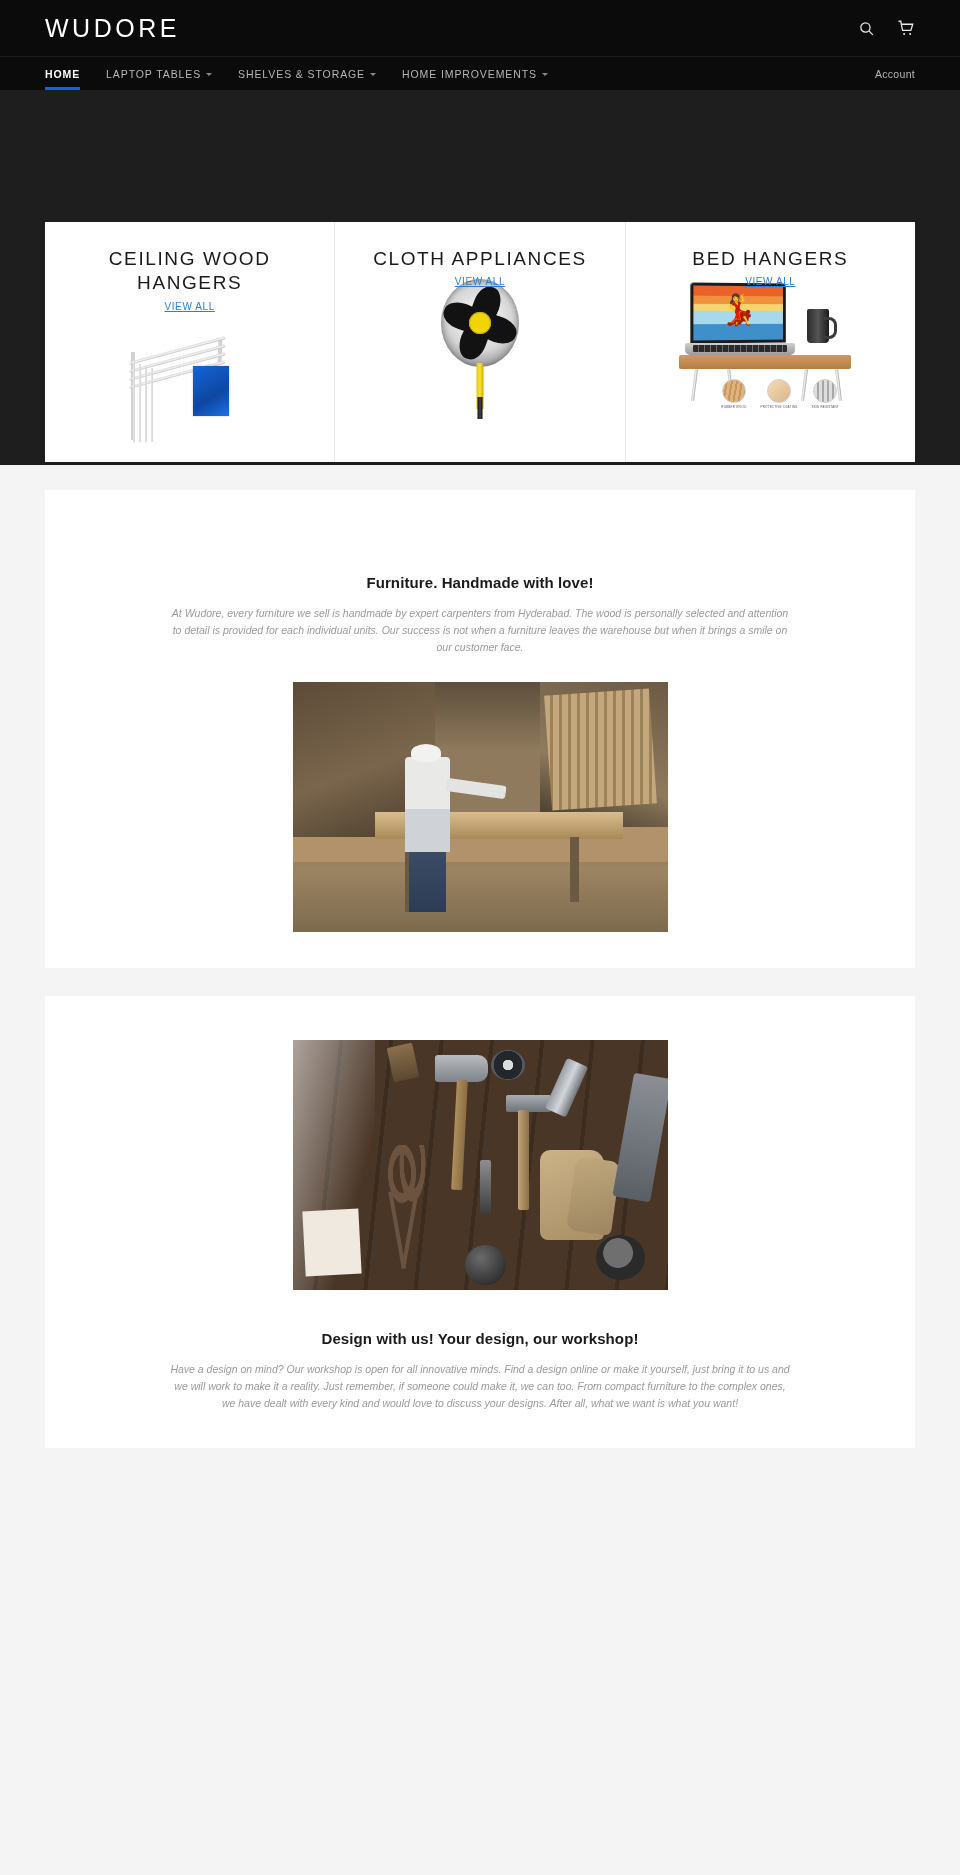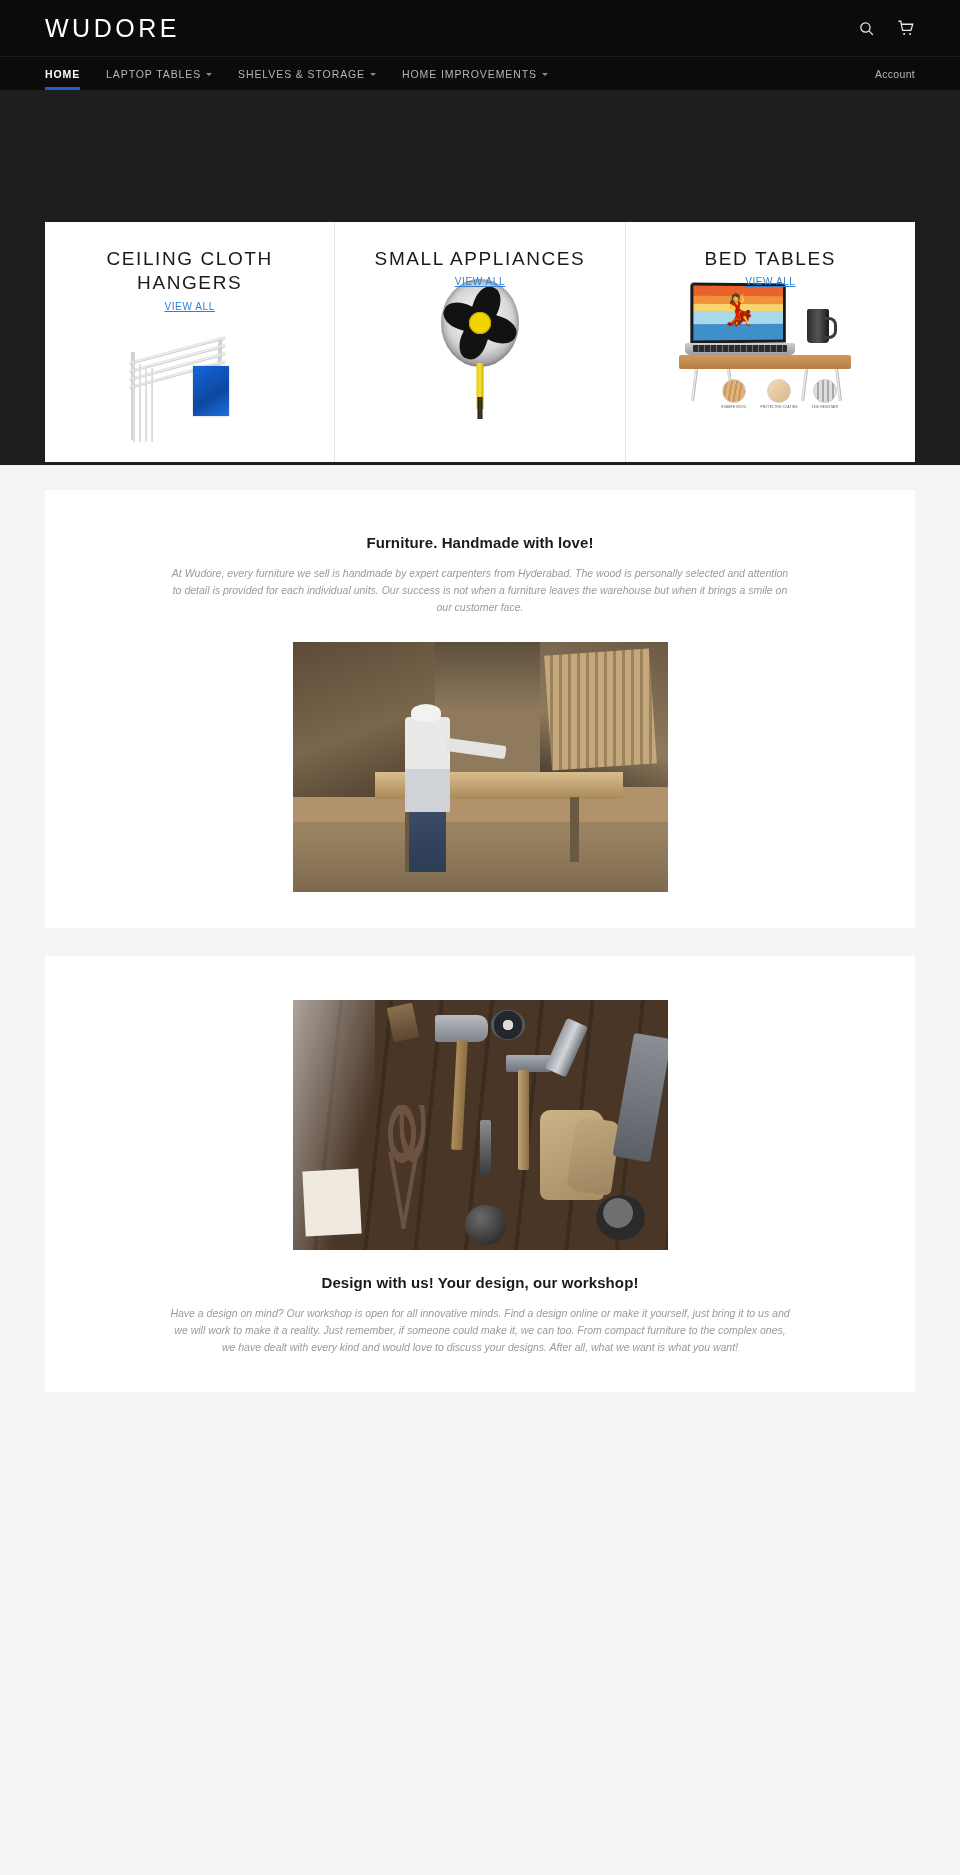--- a/index.html
+++ b/index.html
@@ -295,20 +295,21 @@
     margin: 28px 45px 0;
     padding: 44px 60px 36px;
     text-align: center;
   }
   .section-heading {
     font-size: 15px;
     font-weight: bold;
     color: #1a1a1a;
     letter-spacing: 0.1px;
     margin-bottom: 14px;
+    margin-top: 40px;
   }
   .section-text {
     font-size: 10.5px;
     font-style: italic;
     color: #9a9a9a;
     line-height: 1.62;
     max-width: 625px;
     margin: 0 auto;
     text-align: center;
   }
@@ -452,59 +453,59 @@
   </ul>
   <a class="account-link" href="#">Account</a>
 </nav>
 
 <div class="hero"></div>
 
 <div class="cards-wrap">
   <div class="cards">
 
     <div class="card">
-      <div class="card-title">CEILING CLOTH HANGERS</div>
+      <div class="card-title">CEILING WOOD HANGERS</div>
       <a class="card-link" href="#">VIEW ALL</a>
       <div class="card-art">
         <div class="art-hanger">
           <div class="bracket" style="left:16px;top:48px;width:4px;height:88px;"></div>
           <div class="bracket" style="left:103px;top:34px;width:4px;height:26px;transform:rotate(2deg);"></div>
           <div class="rail" style="left:14px;top:58px;width:100px;transform:rotate(-15deg);"></div>
           <div class="rail" style="left:14px;top:66px;width:100px;transform:rotate(-15deg);"></div>
           <div class="rail" style="left:14px;top:74px;width:100px;transform:rotate(-15deg);"></div>
           <div class="rail" style="left:14px;top:82px;width:100px;transform:rotate(-15deg);"></div>
           <div class="drop" style="left:18px;top:58px;height:80px;"></div>
           <div class="drop" style="left:24px;top:60px;height:78px;"></div>
           <div class="drop" style="left:30px;top:62px;height:76px;"></div>
           <div class="drop" style="left:36px;top:64px;height:74px;"></div>
           <div class="cloth"></div>
         </div>
       </div>
     </div>
 
     <div class="card">
-      <div class="card-title">SMALL APPLIANCES</div>
+      <div class="card-title">CLOTH APPLIANCES</div>
       <a class="card-link" href="#">VIEW ALL</a>
       <div class="card-art">
         <div class="art-fan">
           <div class="fan-head">
             <span class="blade" style="transform:rotate(20deg) translate(-13px,-4px);"></span>
             <span class="blade" style="transform:rotate(110deg) translate(-13px,-4px);"></span>
             <span class="blade" style="transform:rotate(200deg) translate(-13px,-4px);"></span>
             <span class="blade" style="transform:rotate(290deg) translate(-13px,-4px);"></span>
             <span class="fan-hub"></span>
           </div>
           <div class="fan-pole"></div>
           <div class="fan-pole-low"></div>
         </div>
       </div>
     </div>
 
     <div class="card">
-      <div class="card-title">BED TABLES</div>
+      <div class="card-title">BED HANGERS</div>
       <a class="card-link" href="#">VIEW ALL</a>
       <div class="card-art">
         <div class="art-bedtable">
           <div class="laptop-screen">
               <div class="laptop-pic">
                 <span class="yogi">💃</span>
               </div>
             </div>
           <div class="laptop-base"></div>
           <div class="laptop-keys"></div>

